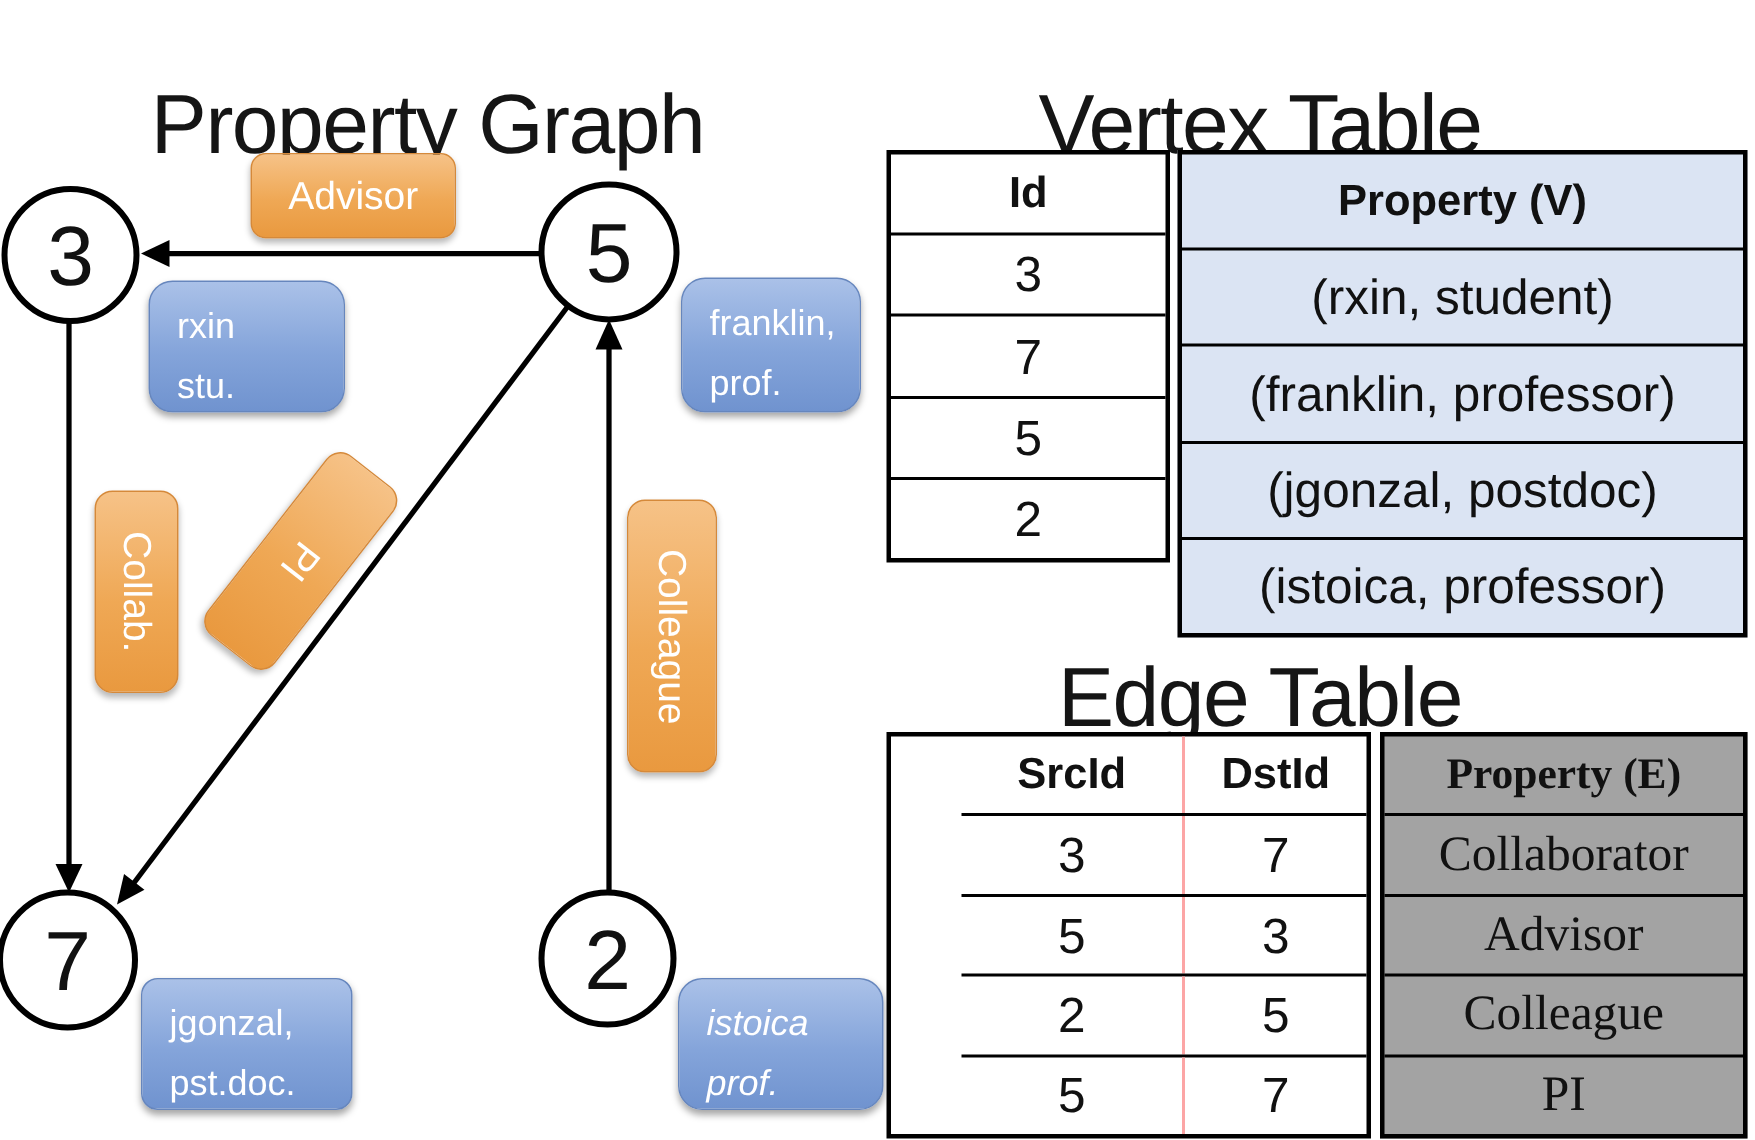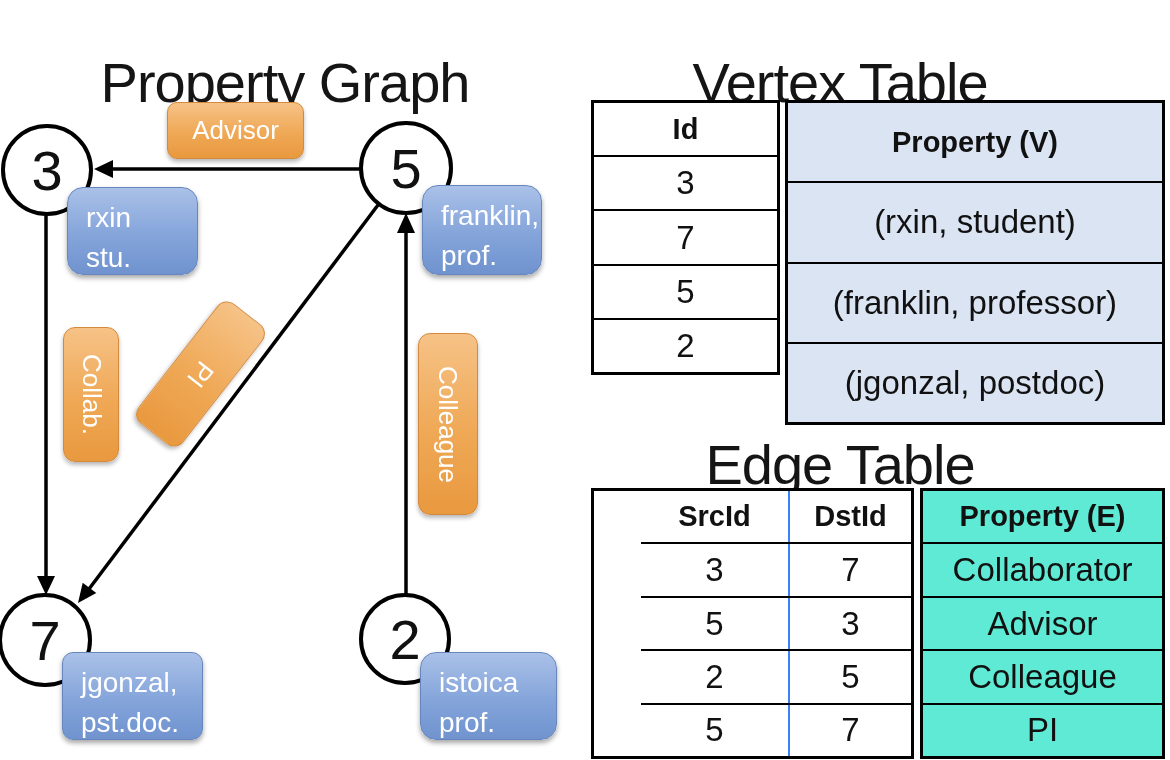--- a/index.html
+++ b/index.html
@@ -16,43 +16,43 @@
     position:absolute; display:flex; align-items:center; justify-content:center;
     background:linear-gradient(180deg,#f6c287 0%,#efa855 55%,#e9993f 100%);
     border:1px solid #d5893a; border-radius:12px; color:#ffffff;
     font-size:26px; box-shadow:0 3px 4px rgba(0,0,0,0.28);
   }
   .pill .vtext { transform:rotate(90deg); white-space:nowrap; }
   .propbox {
     position:absolute; box-sizing:border-box;
     background:linear-gradient(180deg,#aac1e8 0%,#84a4da 55%,#7093cf 100%);
     border:1px solid #6686bd; border-radius:16px; color:#ffffff;
-    font-size:28px; line-height:40px; padding:10px 8px 0 18px;
-    box-shadow:0 3px 5px rgba(0,0,0,0.35); white-space:nowrap;
+    font-size:24px; line-height:40px; padding:10px 8px 0 18px;
+    box-shadow:0 3px 5px rgba(0,0,0,0.35); white-space:nowrap;margin-left:32px;
   }
   .nodenum {
     position:absolute; width:90px; height:90px; display:flex;
     align-items:center; justify-content:center; font-size:56px; font-weight:300;
     color:#111;
   }
   
   .tblock {
     position:absolute; box-sizing:border-box; border:3px solid #000;
     background:#ffffff; display:flex; flex-direction:column;
   }
   .tblock.bluefill { background:#dbe4f3; }
-  .tblock.tanfill  { background:#5eead4; }
+  .tblock.tanfill  { background:#a3a3a3;font-family:Liberation Serif, serif; }
   .trow { flex:1; display:flex; border-top:2px solid #000; min-height:0; }
   .trow:first-child { border-top:none; }
   .tcell {
     flex:1; display:flex; align-items:center; justify-content:center;
     font-size:33px; font-weight:300; white-space:nowrap;
   }
   .tcell.hdr { font-size:29px; font-weight:bold; }
-  .tcell.divided { border-left:2px solid #3b82f6; }
+  .tcell.divided { border-left:2px solid #fca5a5; }
   .cell-src { flex:0 0 147px; }
 </style>
 </head>
 <body>
 
 <div id="stage">
 
   <div class="title" style="left:0;top:14px;width:570px;">Property Graph</div>
   <div class="title" style="left:557px;top:14px;width:566px;">Vertex Table</div>
   <div class="title" style="left:557px;top:396px;width:566px;">Edge Table</div>
@@ -95,21 +95,21 @@
     <div>stu.</div>
   </div>
   <div class="propbox" style="left:422px;top:185px;width:120px;height:90px;">
     <div>franklin,</div>
     <div>prof.</div>
   </div>
   <div class="propbox" style="left:62px;top:652px;width:141px;height:88px;border-radius:11px;">
     <div>jgonzal,</div>
     <div>pst.doc.</div>
   </div>
-  <div class="propbox" style="left:420px;top:652px;width:137px;height:88px;">
+  <div class="propbox" style="left:420px;top:652px;width:137px;height:88px;font-style:italic;">
     <div>istoica</div>
     <div>prof.</div>
   </div>
 
   <div class="tblock" style="left:591px;top:100px;width:189px;height:275px;">
     <div class="trow">
       <div class="tcell hdr">Id</div>
     </div>
     <div class="trow">
       <div class="tcell">3</div>
@@ -130,20 +130,23 @@
       <div class="tcell hdr">Property (V)</div>
     </div>
     <div class="trow">
       <div class="tcell">(rxin, student)</div>
     </div>
     <div class="trow">
       <div class="tcell">(franklin, professor)</div>
     </div>
     <div class="trow">
       <div class="tcell">(jgonzal, postdoc)</div>
+    </div>
+    <div class="trow">
+      <div class="tcell">(istoica, professor)</div>
     </div>
   </div>
 
   <div class="tblock" style="left:591px;top:488px;width:323px;height:271px;padding-left:47px;">
     <div class="trow">
       <div class="tcell hdr cell-src">SrcId</div>
       <div class="tcell hdr divided">DstId</div>
     </div>
     <div class="trow">
       <div class="tcell cell-src">3</div>

